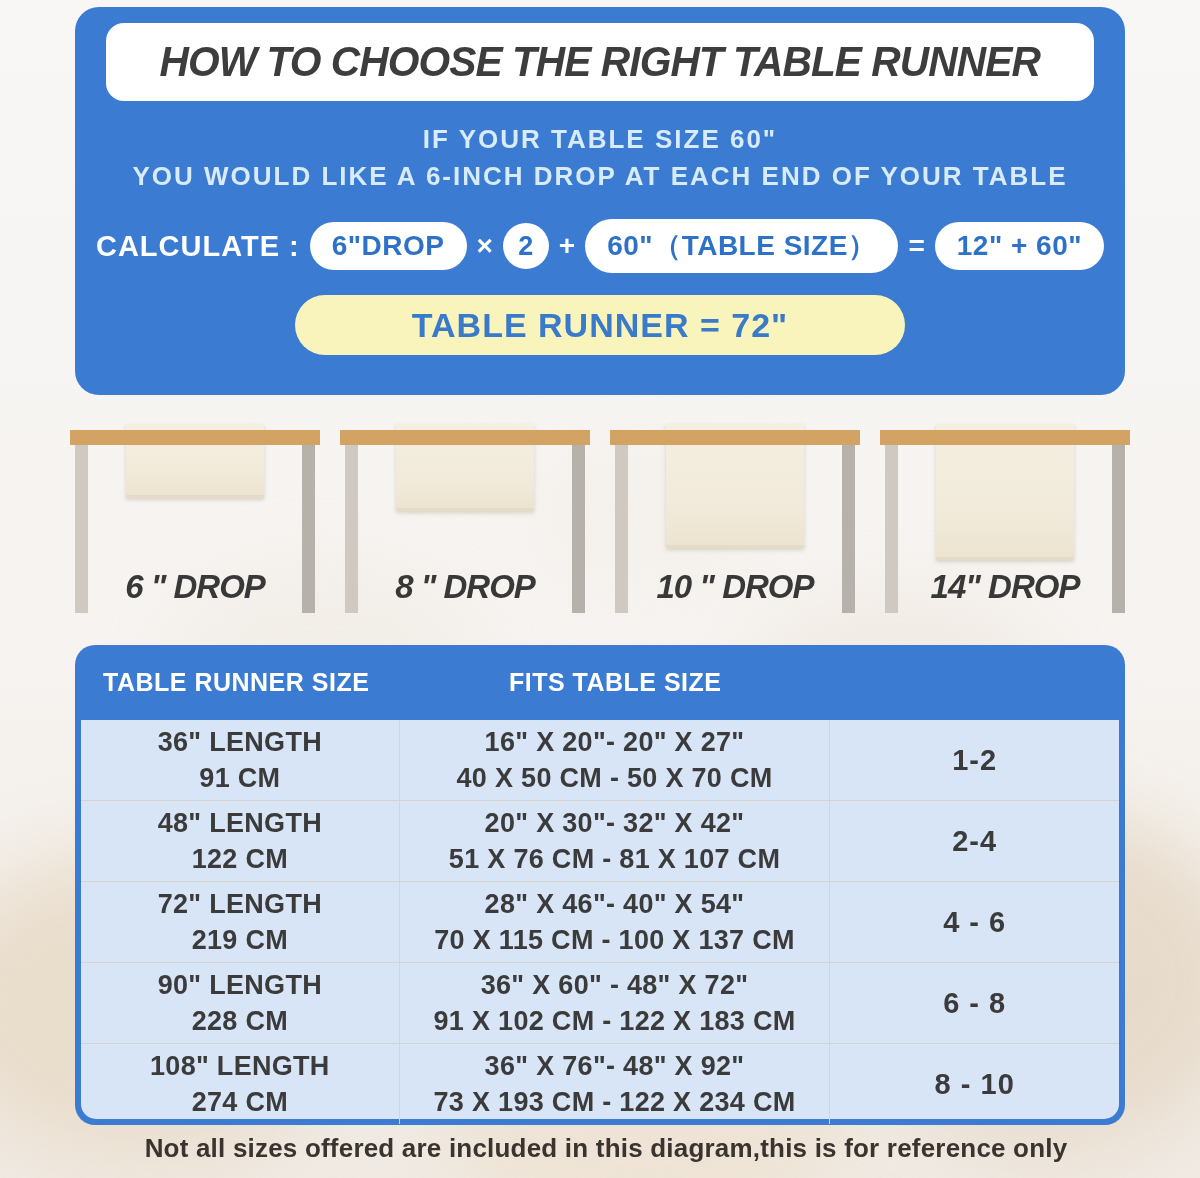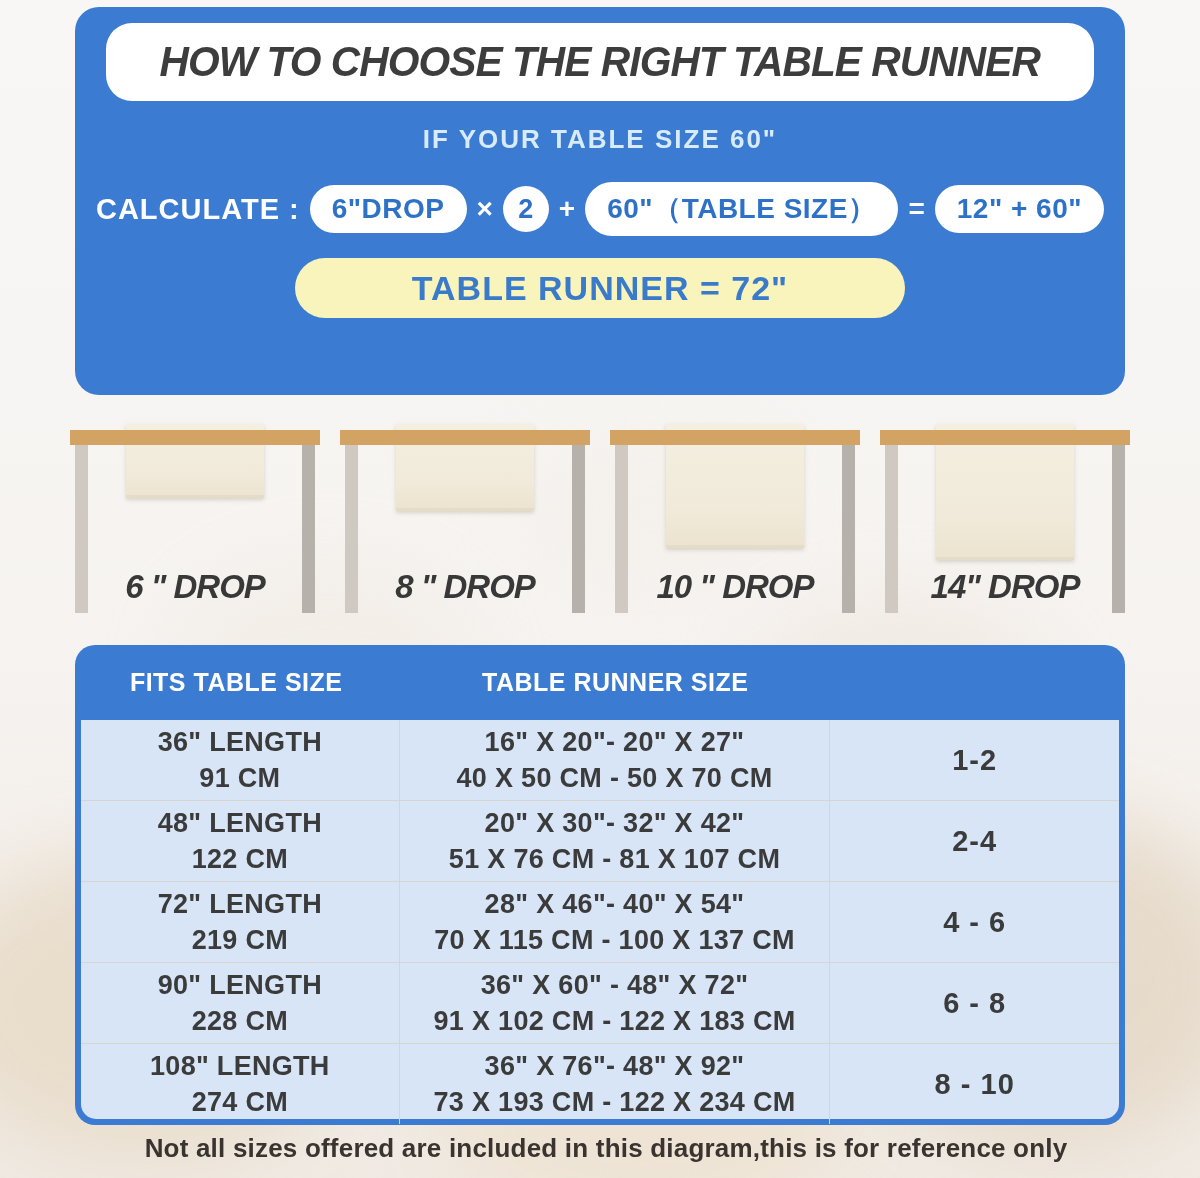--- a/index.html
+++ b/index.html
@@ -20,21 +20,21 @@
   .blob.b4{left:170px;top:560px;width:310px;height:210px;background:#f1ece5;opacity:.7;}
   .blob.b5{right:140px;top:590px;width:320px;height:230px;background:#efe8e0;opacity:.7;}
   .blob.b6{left:520px;top:430px;width:260px;height:160px;background:#f3efe9;opacity:.6;}
 
   
   .top-panel{
     position:absolute;left:75px;top:7px;width:1050px;height:388px;z-index:2;
     background:#3b7cd2;border-radius:24px;box-sizing:border-box;
   }
   .title-banner{
-    margin:16px 31px 0;height:78px;background:#ffffff;border-radius:26px;
+    margin:16px 31px 0;height:78px;background:#ffffff;border-radius:18px;
     display:flex;align-items:center;justify-content:center;
   }
   .title-banner span{
     font-size:42px;font-weight:700;font-style:italic;color:#3e3d3d;
     letter-spacing:-1px;white-space:nowrap;transform:scaleX(.97);
   }
   .subtitle{margin-top:20px;text-align:center;color:#d7ebfa;font-weight:700;}
   .subtitle .line{font-size:26px;letter-spacing:2px;line-height:37px;}
   .formula-row{
     margin-top:24px;display:flex;align-items:center;justify-content:center;gap:10px;
@@ -122,20 +122,21 @@
   <div class="blob b4"></div>
   <div class="blob b5"></div>
   <div class="blob b6"></div>
 
   <section class="top-panel">
     <div class="title-banner">
       <span>HOW TO CHOOSE THE RIGHT TABLE RUNNER</span>
     </div>
     <div class="subtitle">
       <div class="line">IF YOUR TABLE SIZE 60"</div>
+      <div class="line">YOU WOULD LIKE A 6-INCH DROP AT EACH END OF YOUR TABLE</div>
     </div>
     <div class="formula-row">
       <span class="calc-label">CALCULATE :</span>
       <span class="pill">6"DROP</span>
       <span class="op">×</span>
       <span class="circle">2</span>
       <span class="op">+</span>
       <span class="pill">60"（TABLE SIZE）</span>
       <span class="op">=</span>
       <span class="pill">12" + 60"</span>
@@ -169,22 +170,22 @@
       <div class="runner d14"></div>
       <div class="tabletop"></div>
       <div class="leg left"></div>
       <div class="leg right"></div>
       <div class="drop-label">14" DROP</div>
     </div>
   </section>
 
   <section class="size-panel">
     <div class="size-header">
+      <div>TABLE RUNNER SIZE</div>
       <div>FITS TABLE SIZE</div>
-      <div>TABLE RUNNER SIZE</div>
     </div>
     <div class="size-body">
 
       <div class="cell row0">
         <div class="l">36" LENGTH</div>
         <div class="l">91 CM</div>
       </div>
       <div class="cell row0">
         <div class="l">16" X 20"- 20" X 27"</div>
         <div class="l">40 X 50 CM - 50 X 70 CM</div>

